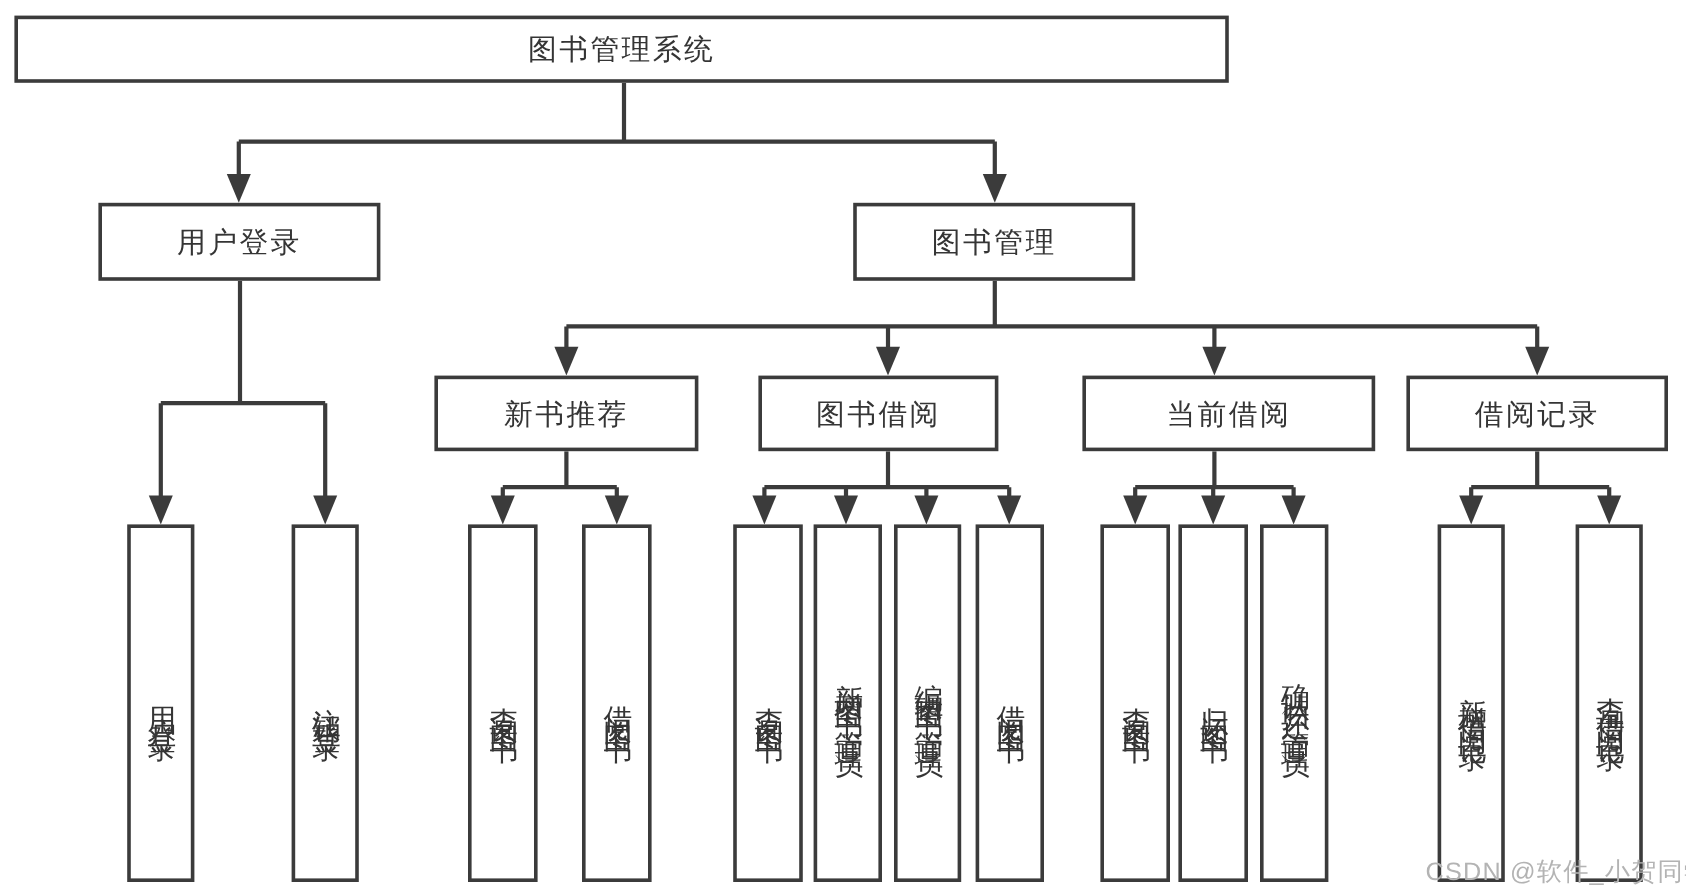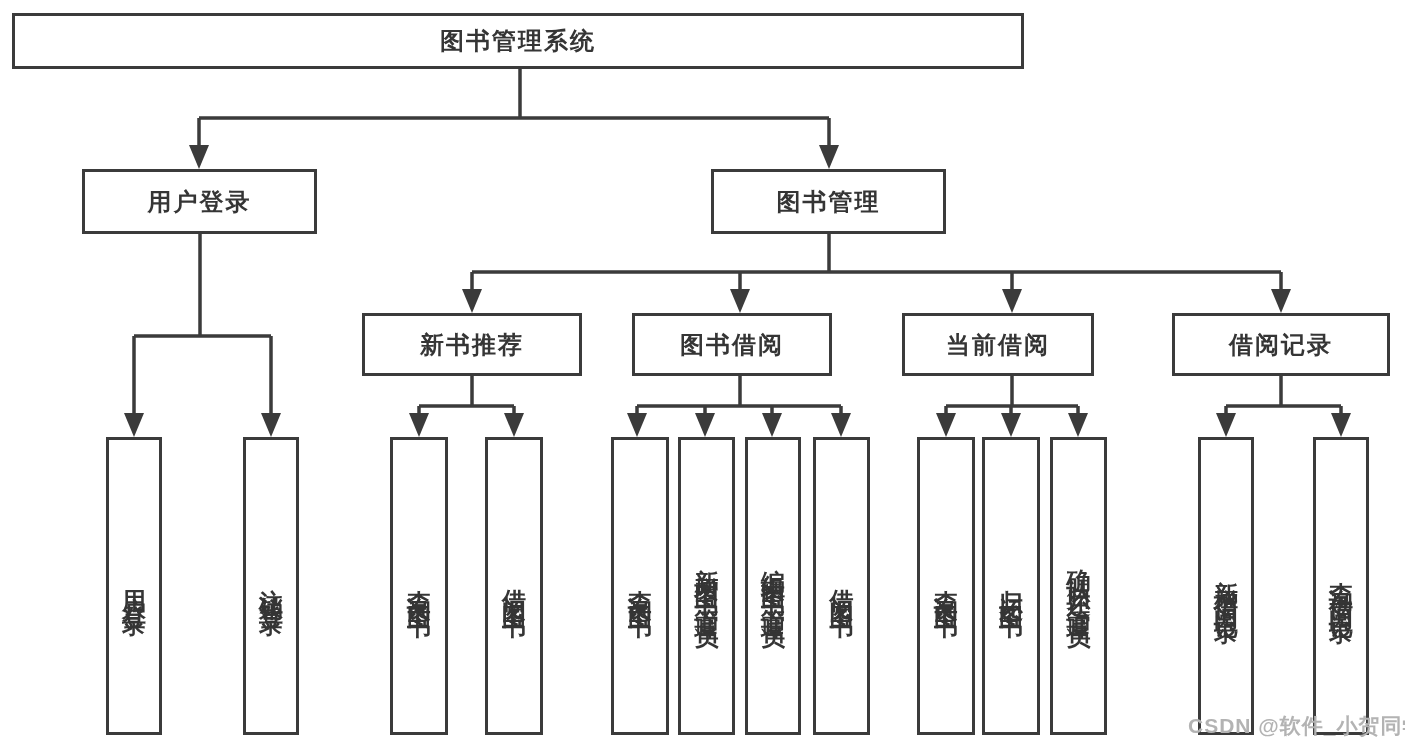--- a/index.html
+++ b/index.html
@@ -8,21 +8,21 @@
     --text:#353535;
     --bg:#ffffff;
     --watermark:#b3b3b3;
   }
   html,body{margin:0;padding:0;}
   body{
     width:1405px;height:747px;position:relative;overflow:hidden;
     background:var(--bg);
     font-family:"Liberation Sans", sans-serif;
   }
-  #stage{position:absolute;left:0;top:0;width:1405px;height:747px;font-weight:bold;}
+  #stage{position:absolute;left:0;top:0;width:1405px;height:747px;}
   svg.connectors{position:absolute;left:0;top:0;pointer-events:none;}
   svg.connectors path{stroke:var(--line);stroke-width:3.5;fill:none;}
   svg.connectors polygon{fill:var(--line);stroke:none;}
   .node{
     position:absolute;box-sizing:border-box;
     background:var(--box-fill);
     border:3px solid var(--line);
     display:flex;align-items:center;justify-content:center;
     color:var(--text);font-size:24px;letter-spacing:2px;
     white-space:nowrap;
@@ -89,21 +89,21 @@
   <div class="node" style="left:362px;top:313px;width:220px;height:63px;">
     <span>新书推荐</span>
   </div>
 
   <div class="node" style="left:711px;top:169px;width:235px;height:65px;">
     <span>图书管理</span>
   </div>
   <div class="node" style="left:632px;top:313px;width:200px;height:63px;">
     <span>图书借阅</span>
   </div>
-  <div class="node" style="left:902px;top:313px;width:192px;height:63px;">
+  <div class="node" style="left:902px;top:313px;width:244px;height:63px;">
     <span>当前借阅</span>
   </div>
   <div class="node" style="left:1172px;top:313px;width:218px;height:63px;">
     <span>借阅记录</span>
   </div>
 
   <div class="node leaf" style="left:106px;top:437px;width:56px;height:298px;">
     <span class="vtext">用户登录</span>
   </div>
   <div class="node leaf" style="left:243px;top:437px;width:56px;height:298px;">

